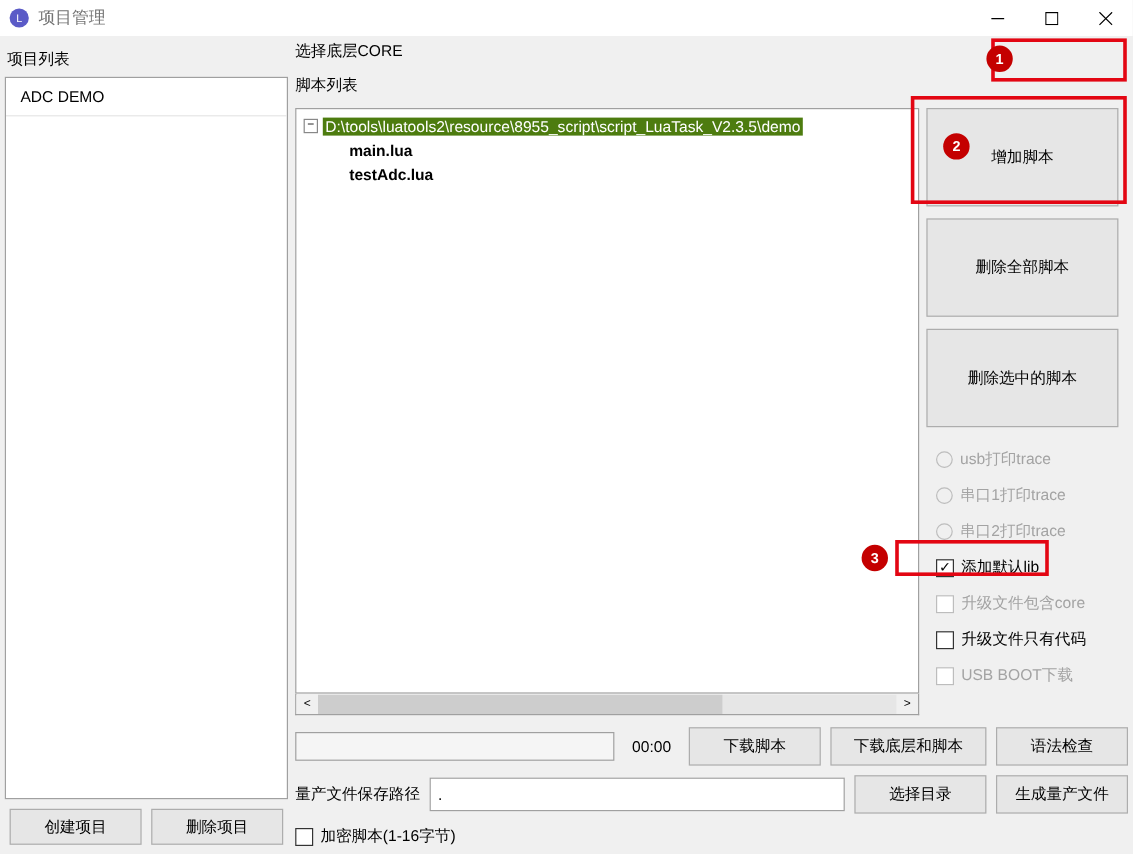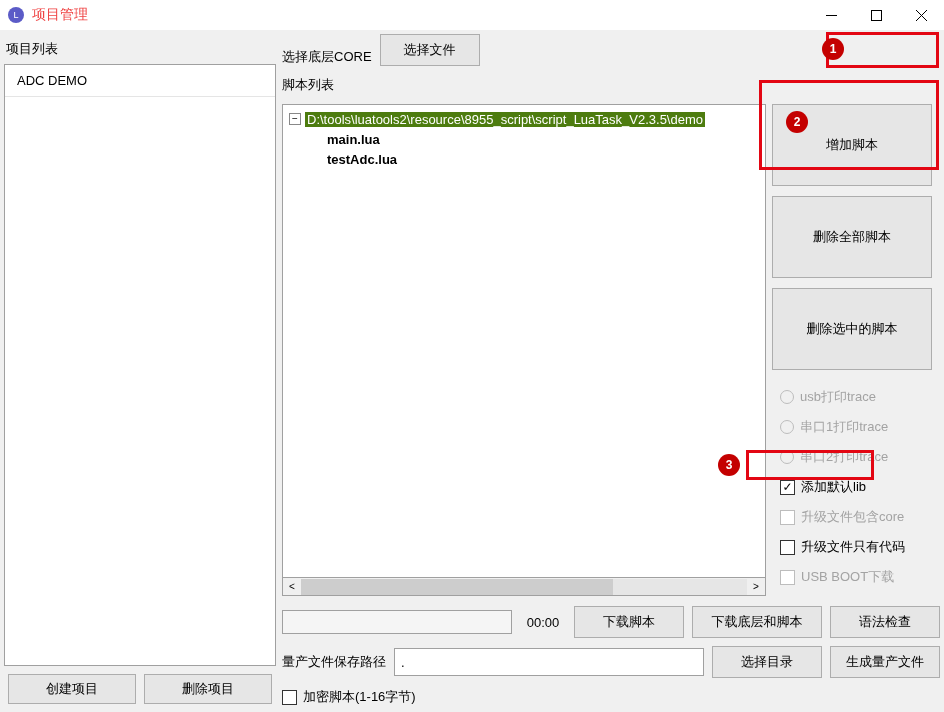--- a/index.html
+++ b/index.html
@@ -1,27 +1,27 @@
 <!DOCTYPE html>
 <html><head>
 <meta charset="utf-8">
 <style>
 * { box-sizing: border-box; margin: 0; padding: 0; font-family: "Microsoft YaHei", "SimSun", Arial, sans-serif; font-size: 13px; }
 body { background: #f0f0f0; width: 944px; height: 712px; overflow: hidden; }
 
 .titlebar { height: 30px; background: #fff; display: flex; align-items: center; padding-left: 8px; }
 .titlebar-icon { width: 16px; height: 16px; border-radius: 50%; background: #5b5bc7; margin-right: 8px; display: flex; align-items: center; justify-content: center; color: #fff; font-size: 9px; }
-.titlebar-title { flex: 1; color: #ef4444; font-size: 14px; }
+.titlebar-title { flex: 1; color: #737373; font-size: 14px; }
 .winbtns { display: flex; }
 .winbtn { width: 45px; height: 30px; display: flex; align-items: center; justify-content: center; color: #000; }
 .winbtn svg { width: 11px; height: 11px; fill: none; stroke: currentColor; stroke-width: 1; }
 
 .content { display: flex; height: calc(100% - 30px); padding: 4px; gap: 6px; }
 
-.left-panel { width: 272px; display: flex; flex-direction: column; }
+.left-panel { width: 236px; display: flex; flex-direction: column; }
 .left-label { padding: 6px 2px; font-size: 13px; }
 .project-list { flex: 1; background: #fff; border: 1px solid #a0a0a0; }
 .project-item { padding: 8px 12px; border-bottom: 1px solid #e5e5e5; }
 .left-btns { display: flex; gap: 8px; padding: 8px 4px 4px; }
 .left-btn { flex: 1; height: 30px; background: #e6e6e6; border: 1px solid #adadad; cursor: pointer; }
 
 .right-panel { flex: 1; display: flex; flex-direction: column; gap: 6px; position: relative; }
 .row { display: flex; align-items: flex-end; gap: 8px; }
 .row-label { white-space: nowrap; font-size: 13px; }
 .txt-input { flex: 1; height: 28px; border: 1px solid #a0a0a0; background: #fff; padding: 0 6px; font-size: 12px; overflow: hidden; white-space: nowrap; }
@@ -100,21 +100,20 @@
     </div>
     <div class="left-btns">
       <button class="left-btn">创建项目</button>
       <button class="left-btn">删除项目</button>
     </div>
   </div>
 
   <div class="right-panel">
     <div class="row">
       <span class="row-label">选择底层CORE</span>
-      <button class="btn" style="width:100px">选择文件</button>
     </div>
 
     <div class="row-label" style="padding:4px 0">脚本列表</div>
 
     <div class="script-area">
       <div class="tree-wrap">
         <div class="tree">
           <div class="tree-content">
             <div class="tree-row root">
               <div class="tree-toggle">−</div>

